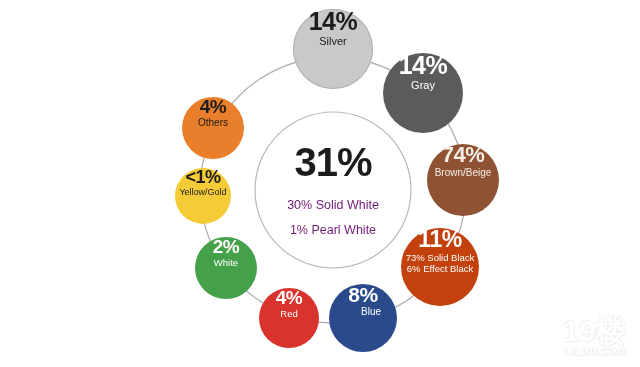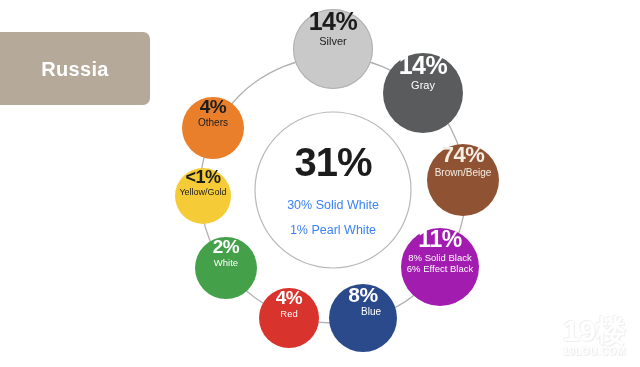--- a/index.html
+++ b/index.html
@@ -80,21 +80,21 @@
   }
   #hub .hub-pct {
     font-size:40px;
     font-weight:bold;
     color:#1c1c1c;
     letter-spacing:-1px;
     line-height:1;
   }
   #hub .hub-l1, #hub .hub-l2 {
     font-size:12.5px;
-    color:#3b82f6;
+    color:#701a75;
     line-height:1.35;
     white-space:nowrap;
   }
   #hub .hub-l1 { margin-top:7px; }
 
   
   #watermark {
     position:absolute;
     right:14px; bottom:10px;
     text-align:center;
@@ -117,45 +117,42 @@
     letter-spacing:0.5px;
     line-height:1;
     margin-top:1px;
   }
 </style>
 </head>
 <body>
 
 <div id="stage">
 
-  <div id="banner">
-    <div id="banner-label">Russia</div>
-  </div>
 
   <svg id="ring-svg" viewBox="0 0 640 367">
       <circle cx="333" cy="190" r="133" fill="none" stroke="#b0b0b0" stroke-width="1.3"></circle>
       <circle cx="333" cy="190" r="78" fill="#ffffff" stroke="#b8b8b8" stroke-width="1.2"></circle>
     </svg>
 
   <div id="bubble-layer">
       <div class="bubble" style="left: 293px; top: 9px; width: 80px; height: 80px; background: rgb(201, 201, 201); color: rgb(28, 28, 28); box-shadow: rgb(176, 176, 176) 0px 0px 0px 1px inset;">
         <div class="pct" style="font-size: 25px;">14%</div>
         <div class="lbl" style="font-size: 11px;">Silver</div>
       </div>
       <div class="bubble" style="left: 383px; top: 53px; width: 80px; height: 80px; background: rgb(89, 91, 92); color: rgb(255, 255, 255);">
         <div class="pct" style="font-size: 25px;">14%</div>
         <div class="lbl" style="font-size: 11px;">Gray</div>
       </div>
       <div class="bubble" style="left: 427px; top: 144px; width: 72px; height: 72px; background: rgb(143, 82, 50); color: rgb(244, 237, 228);">
         <div class="pct" style="font-size: 22px;">74%</div>
         <div class="lbl" style="font-size: 10px;">Brown/Beige</div>
       </div>
-      <div class="bubble" style="left: 401px; top: 228px; width: 78px; height: 78px; background: #a21caf; color: rgb(255, 255, 255);">
+      <div class="bubble" style="left: 401px; top: 228px; width: 78px; height: 78px; background: #c2410c; color: rgb(255, 255, 255);">
         <div class="pct" style="font-size: 23px;">11%</div>
-        <div class="lbl" style="font-size: 9.5px;">8% Solid Black</div>
+        <div class="lbl" style="font-size: 9.5px;">73% Solid Black</div>
         <div class="lbl2" style="font-size: 9.5px;">6% Effect Black</div>
       </div>
       <div class="bubble" style="left: 329px; top: 284px; width: 68px; height: 68px; background: rgb(42, 74, 140); color: rgb(255, 255, 255);">
         <div class="pct" style="font-size: 21px;">8%</div>
         <div class="lbl" style="font-size: 10px; padding-left: 16px;">Blue</div>
       </div>
       <div class="bubble" style="left: 259px; top: 288px; width: 60px; height: 60px; background: rgb(216, 51, 44); color: rgb(255, 255, 255);">
         <div class="pct" style="font-size: 19px;">4%</div>
         <div class="lbl" style="font-size: 9.5px;">Red</div>
       </div>

